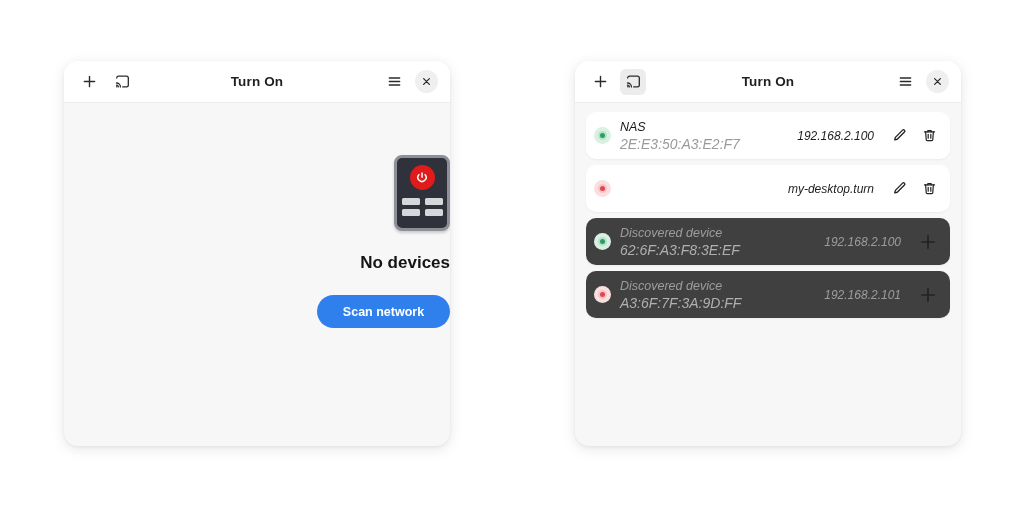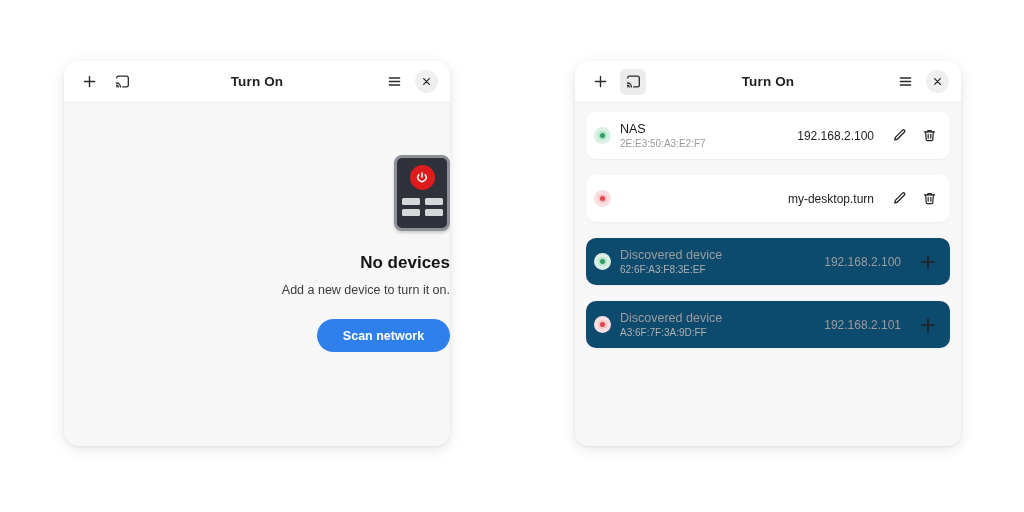--- a/index.html
+++ b/index.html
@@ -135,53 +135,54 @@
     font-family: "Liberation Sans", sans-serif;
   }
   .btn-primary + .btn-primary { margin-top: 12px; }
 
   
   .body-list {
     height: 343px;
     padding: 9px 11px;
     display: flex;
     flex-direction: column;
-    gap: 16px;
+    gap: 6px;
+    font-style: italic;
   }
   .device-row {
     display: flex;
     align-items: center;
     height: 47px;
     background: #ffffff;
     border-radius: 10px;
     padding: 0 11px 0 8px;
     box-shadow: 0 1px 2px rgba(0,0,0,0.05);
   }
-  .device-row.discovered { background: #0c4a6e; }
+  .device-row.discovered { background: #404040; }
   .dot-wrap {
     width: 17px; height: 17px;
     border-radius: 50%;
     display: flex; align-items: center; justify-content: center;
     flex: 0 0 auto;
     margin-right: 9px;
   }
   .dot-wrap .dot { width: 5px; height: 5px; border-radius: 50%; }
   .dot-wrap.on  { background: #d9f0e2; }
   .dot-wrap.on .dot  { background: #2f9e63; box-shadow: 0 0 0 2px #b7e3cb; }
   .dot-wrap.off { background: #fadfe1; }
   .dot-wrap.off .dot { background: #e0474f; box-shadow: 0 0 0 2px #f6c3c7; }
 
   .device-names { display: flex; flex-direction: column; gap: 2px; min-width: 0; }
   .device-name {
     font-size: 12.5px;
     color: #17181a;
     white-space: nowrap;
   }
   .device-mac {
-    font-size: 10px;
+    font-size: 14px;
     color: #9a9a9a;
     white-space: nowrap;
   }
   .discovered .device-name { color: #9d9d9d; }
   .discovered .device-mac  { color: #b0b0b0; }
 
   .device-addr {
     margin-left: auto;
     font-size: 12px;
     color: #1d1d1d;
@@ -259,21 +260,20 @@
         </div>
         <div class="remote-keys">
           <div class="remote-key"></div>
           <div class="remote-key"></div>
           <div class="remote-key"></div>
           <div class="remote-key"></div>
         </div>
       </div>
 
       <div class="empty-title">No devices</div>
-      <div class="empty-sub">Add a new device to turn it on.</div>
 
       <button class="btn-primary">Scan network</button>
     </div>
   </div>
 
   <div class="panel panel-right">
 
     <div class="titlebar">
       <div class="tb-left">
         <button class="iconbtn">

